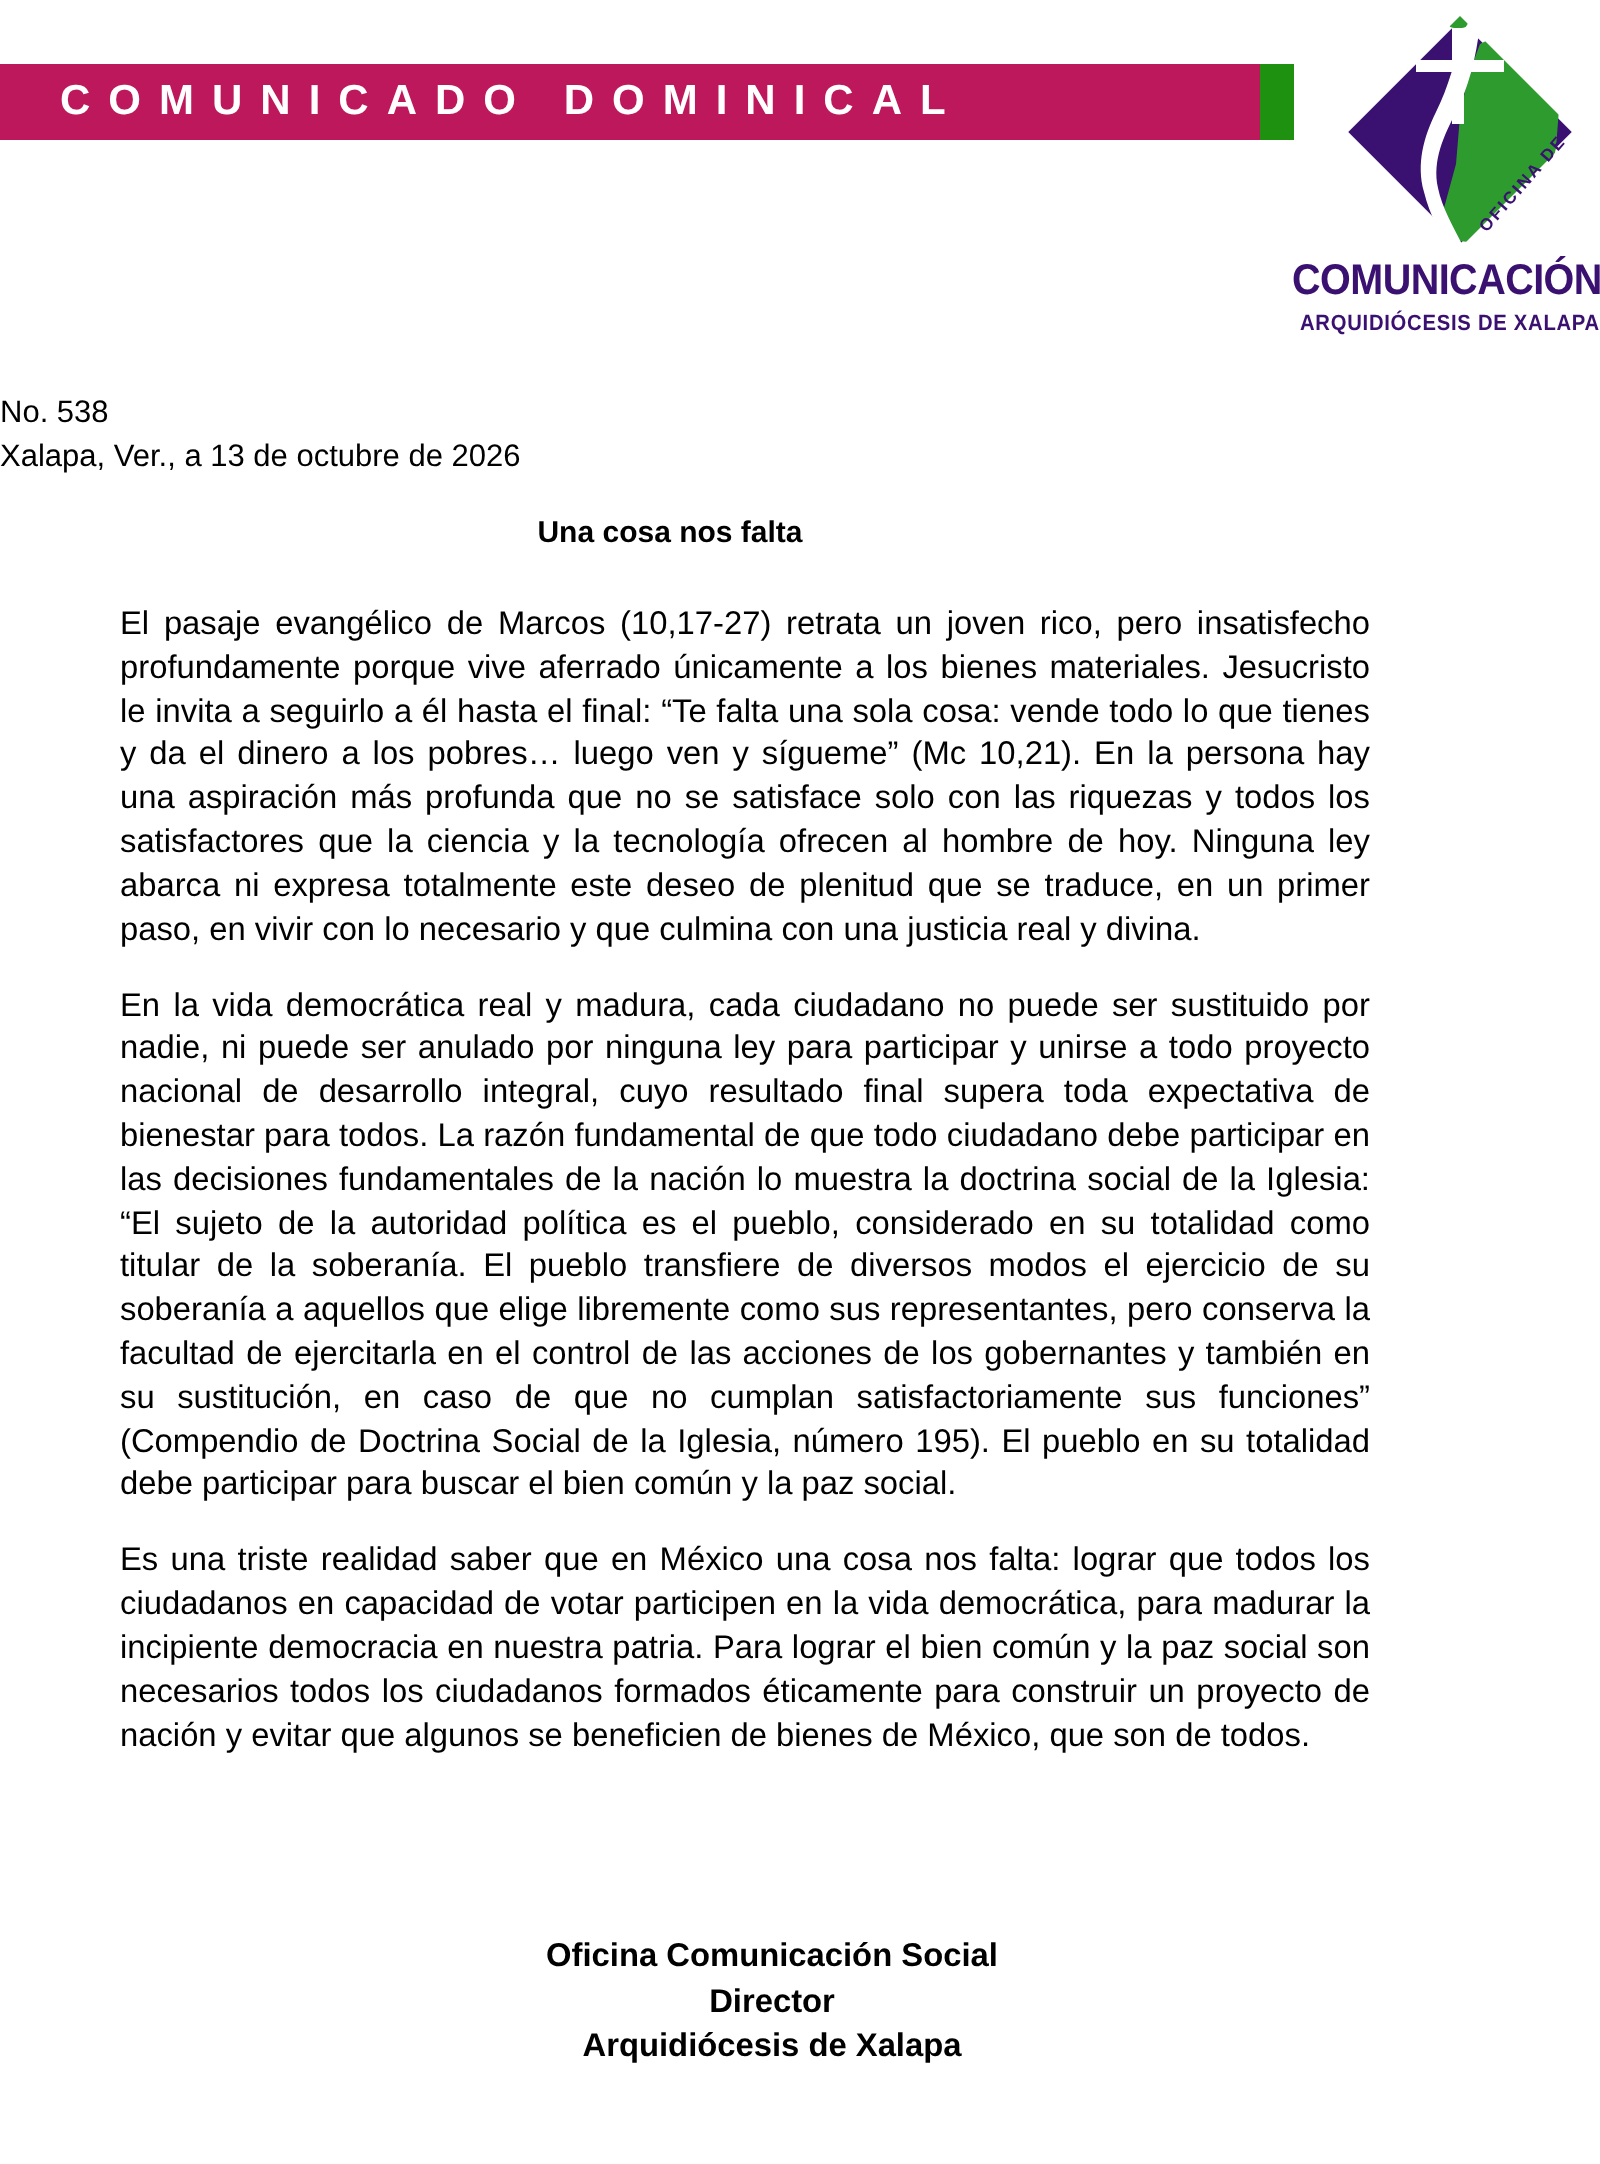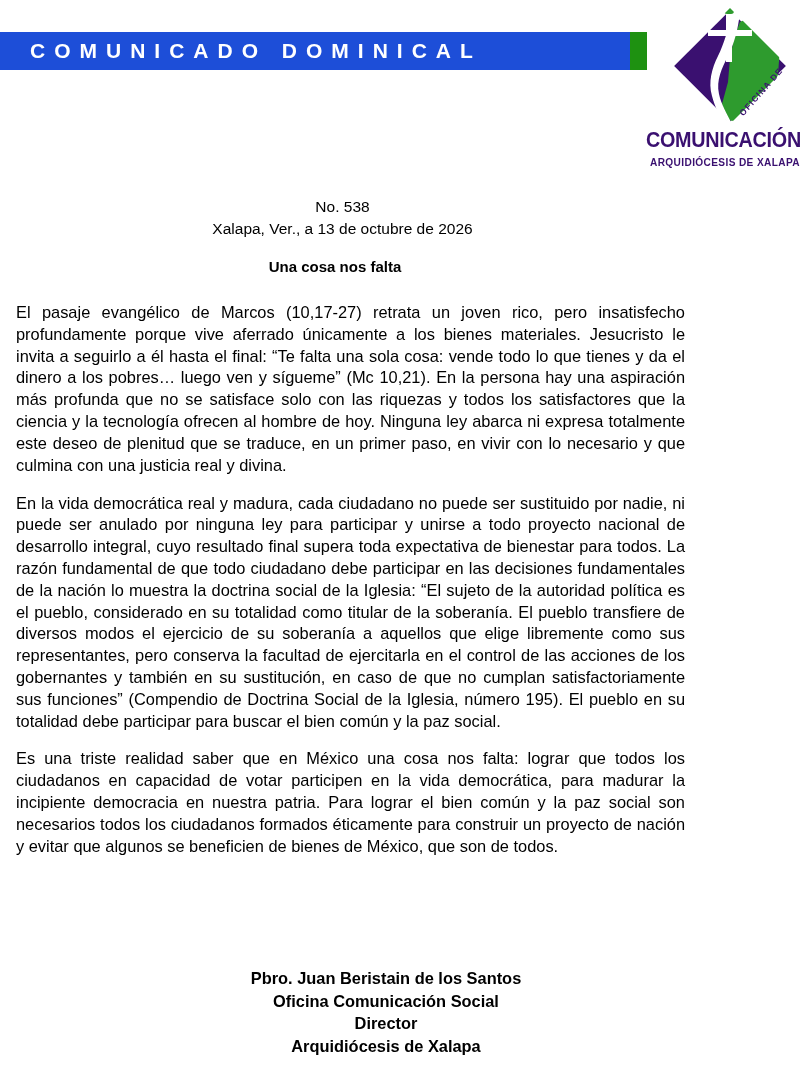--- a/index.html
+++ b/index.html
@@ -12,21 +12,21 @@
   }
   .page{ position:relative; width:800px; height:1082px; background:#fff; }
 
   
   .banner-wrap{
     position:absolute; left:0; top:32px; height:38px; width:648px;
     display:flex; align-items:stretch;
   }
   .banner-bar{
     flex:0 0 630px;
-    background:#1d4ed8;
+    background:#be185d;
     display:flex; align-items:center;
     padding-left:30px;
   }
   .banner-title{
     color:#ffffff;
     font-size:21px;
     font-weight:700;
     letter-spacing:9px;
     font-family:"Liberation Sans", sans-serif;
     white-space:nowrap;
@@ -66,21 +66,21 @@
     line-height:1;
     margin-top:5px;
     white-space:nowrap;
     transform:scaleX(0.92);
     transform-origin:center center;
   }
 
   
   .meta{
     position:absolute; left:0; top:196px; width:685px;
-    text-align:center;
+    text-align:left;
     font-size:15.5px;
     line-height:1.45;
   }
 
   
   .doc-title{
     position:absolute; left:0; top:258px; width:800px;
     text-align:center;
     font-size:15px;
     font-weight:700;
@@ -90,20 +90,21 @@
   
   .body-col{
     position:absolute; left:16px; top:302px; width:669px;
   }
   .para{
     text-align:justify;
     font-size:16.4px;
     line-height:1.33;
     margin-bottom:16px;
     hyphens:none;
+    margin-left:44px;
   }
   .para:last-child{ margin-bottom:0; }
 
   
   .signature{
     position:absolute; left:0; top:967px; width:800px;
     text-align:center;
     font-weight:700;
     font-size:16.4px;
     line-height:1.38;
@@ -170,19 +171,18 @@
 
   <div class="doc-title">Una cosa nos falta</div>
 
   <div class="body-col">
     <p class="para">El pasaje evangélico de Marcos (10,17-27) retrata un joven rico, pero insatisfecho profundamente porque vive aferrado únicamente a los bienes materiales. Jesucristo le invita a seguirlo a él hasta el final: “Te falta una sola cosa: vende todo lo que tienes y da el dinero a los pobres… luego ven y sígueme” (Mc 10,21). En la persona hay una aspiración más profunda que no se satisface solo con las riquezas y todos los satisfactores que la ciencia y la tecnología ofrecen al hombre de hoy. Ninguna ley abarca ni expresa totalmente este deseo de plenitud que se traduce, en un primer paso, en vivir con lo necesario y que culmina con una justicia real y divina.</p>
     <p class="para">En la vida democrática real y madura, cada ciudadano no puede ser sustituido por nadie, ni puede ser anulado por ninguna ley para participar y unirse a todo proyecto nacional de desarrollo integral, cuyo resultado final supera toda expectativa de bienestar para todos. La razón fundamental de que todo ciudadano debe participar en las decisiones fundamentales de la nación lo muestra la doctrina social de la Iglesia: “El sujeto de la autoridad política es el pueblo, considerado en su totalidad como titular de la soberanía. El pueblo transfiere de diversos modos el ejercicio de su soberanía a aquellos que elige libremente como sus representantes, pero conserva la facultad de ejercitarla en el control de las acciones de los gobernantes y también en su sustitución, en caso de que no cumplan satisfactoriamente sus funciones” (Compendio de Doctrina Social de la Iglesia, número 195). El pueblo en su totalidad debe participar para buscar el bien común y la paz social.</p>
     <p class="para">Es una triste realidad saber que en México una cosa nos falta: lograr que todos los ciudadanos en capacidad de votar participen en la vida democrática, para madurar la incipiente democracia en nuestra patria. Para lograr el bien común y la paz social son necesarios todos los ciudadanos formados éticamente para construir un proyecto de nación y evitar que algunos se beneficien de bienes de México, que son de todos.</p>
   </div>
 
   <div class="signature">
-    <span class="sig-line">Pbro. Juan Beristain de los Santos</span>
     <span class="sig-line">Oficina Comunicación Social</span>
     <span class="sig-line">Director</span>
     <span class="sig-line">Arquidiócesis de Xalapa</span>
   </div>
 
 </div>
 
 </body></html>

